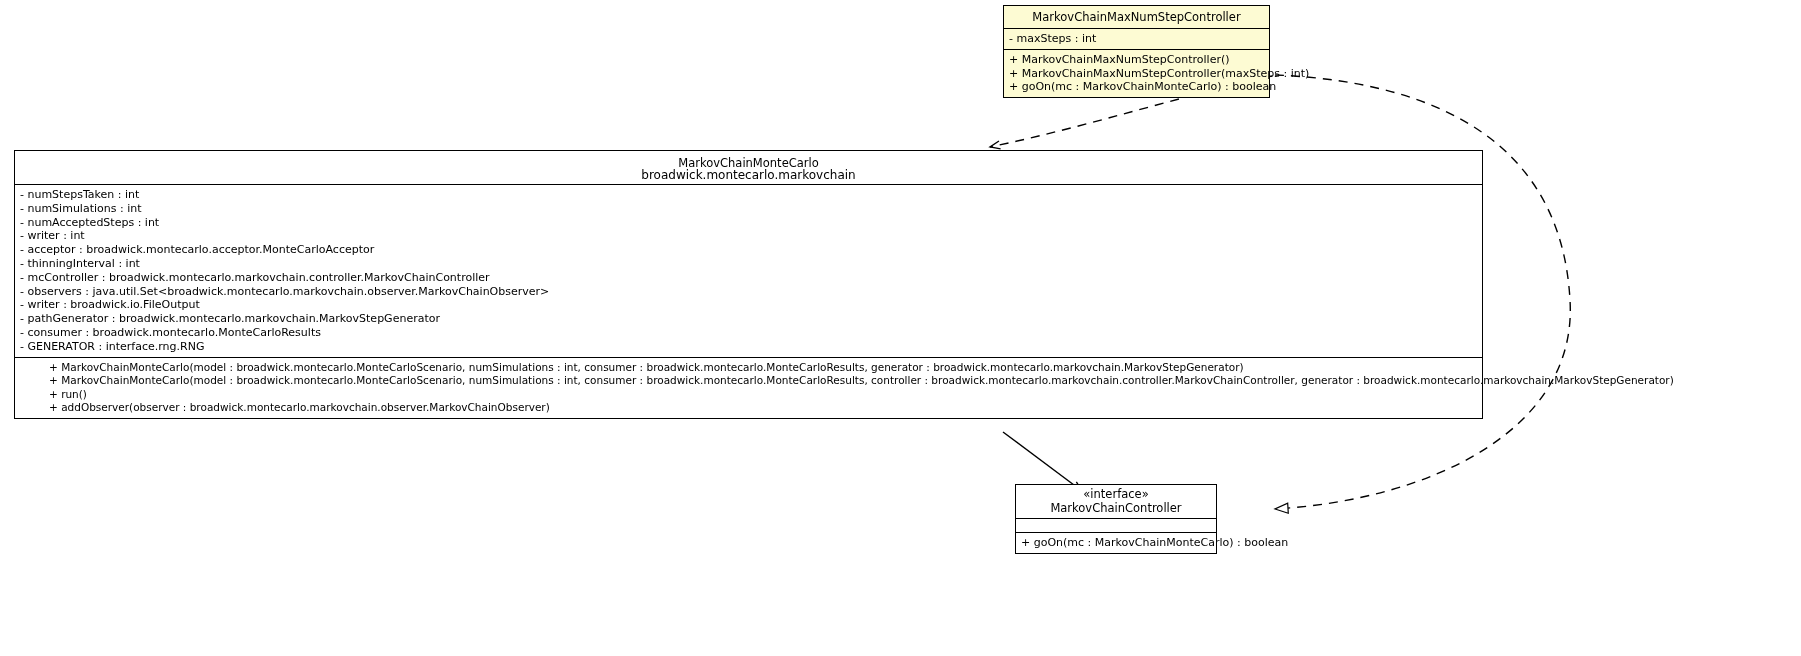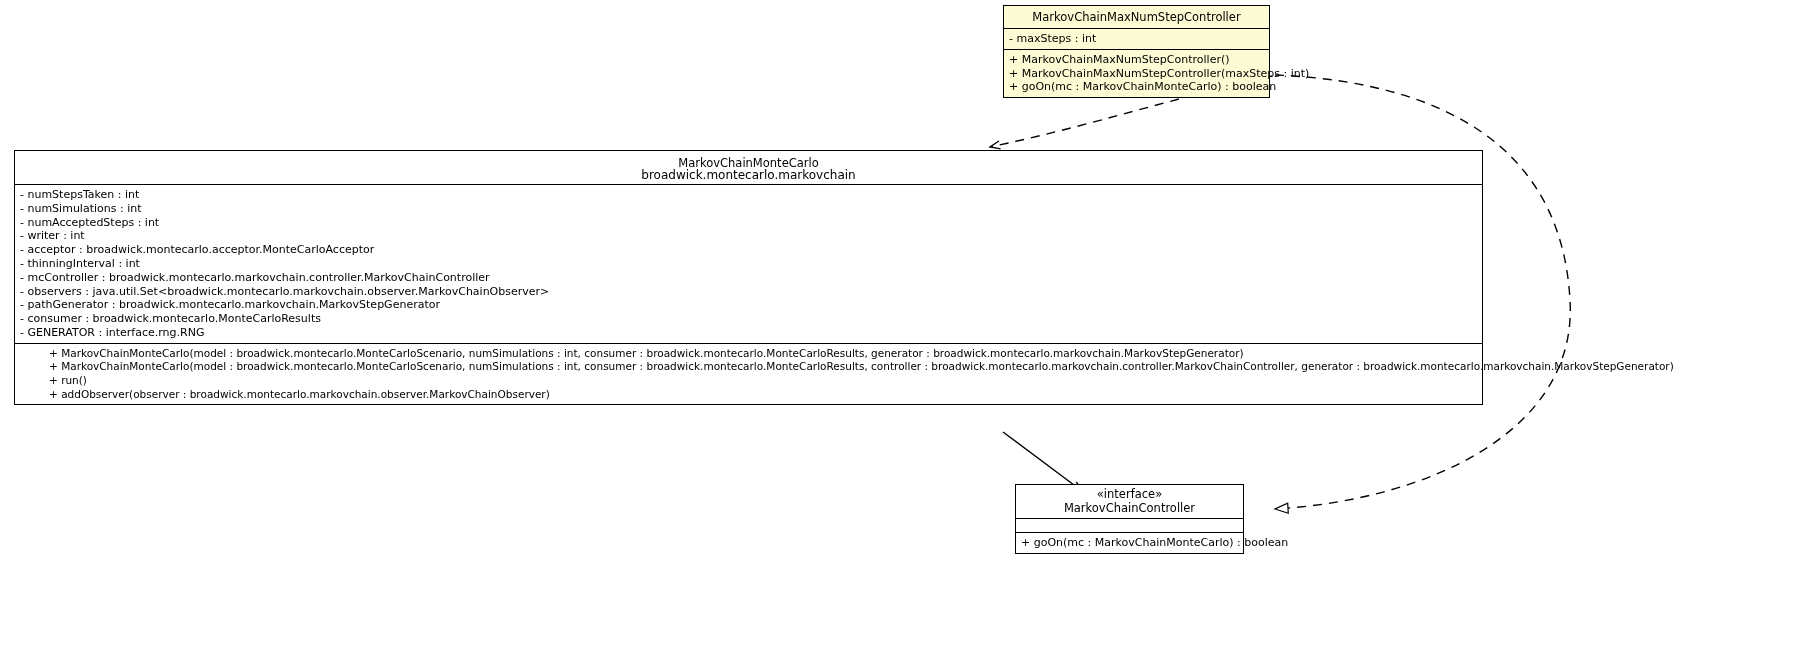--- a/index.html
+++ b/index.html
@@ -82,21 +82,21 @@
     left: 1003px;
     top: 5px;
     width: 267px;
   }
   #controller-class .box-header { padding-top: 4px; padding-bottom: 4px; }
 
   
   #interface-class {
     left: 1015px;
     top: 484px;
-    width: 229px;
+    width: 202px;
   }
   #interface-class .box-header { padding-top: 3px; padding-bottom: 3px; }
 
   
   #connectors {
     position: absolute;
     left: 0;
     top: 0;
     width: 1801px;
     height: 656px;
@@ -144,20 +144,21 @@
   </div>
   <div class="box-section">
     <div class="member">- numStepsTaken : int</div>
     <div class="member">- numSimulations : int</div>
     <div class="member">- numAcceptedSteps : int</div>
     <div class="member">- writer : int</div>
     <div class="member">- acceptor : broadwick.montecarlo.acceptor.MonteCarloAcceptor</div>
     <div class="member">- thinningInterval : int</div>
     <div class="member">- mcController : broadwick.montecarlo.markovchain.controller.MarkovChainController</div>
     <div class="member">- observers : java.util.Set&lt;broadwick.montecarlo.markovchain.observer.MarkovChainObserver&gt;</div>
+    <div class="member">- writer : broadwick.io.FileOutput</div>
     <div class="member">- pathGenerator : broadwick.montecarlo.markovchain.MarkovStepGenerator</div>
     <div class="member">- consumer : broadwick.montecarlo.MonteCarloResults</div>
     <div class="member">- GENERATOR : interface.rng.RNG</div>
   </div>
   <div class="box-section">
     <div class="member wide">+ MarkovChainMonteCarlo(model : broadwick.montecarlo.MonteCarloScenario, numSimulations : int, consumer : broadwick.montecarlo.MonteCarloResults, generator : broadwick.montecarlo.markovchain.MarkovStepGenerator)</div>
     <div class="member wide">+ MarkovChainMonteCarlo(model : broadwick.montecarlo.MonteCarloScenario, numSimulations : int, consumer : broadwick.montecarlo.MonteCarloResults, controller : broadwick.montecarlo.markovchain.controller.MarkovChainController, generator : broadwick.montecarlo.markovchain.MarkovStepGenerator)</div>
     <div class="member wide">+ run()</div>
     <div class="member wide">+ addObserver(observer : broadwick.montecarlo.markovchain.observer.MarkovChainObserver)</div>
   </div>

